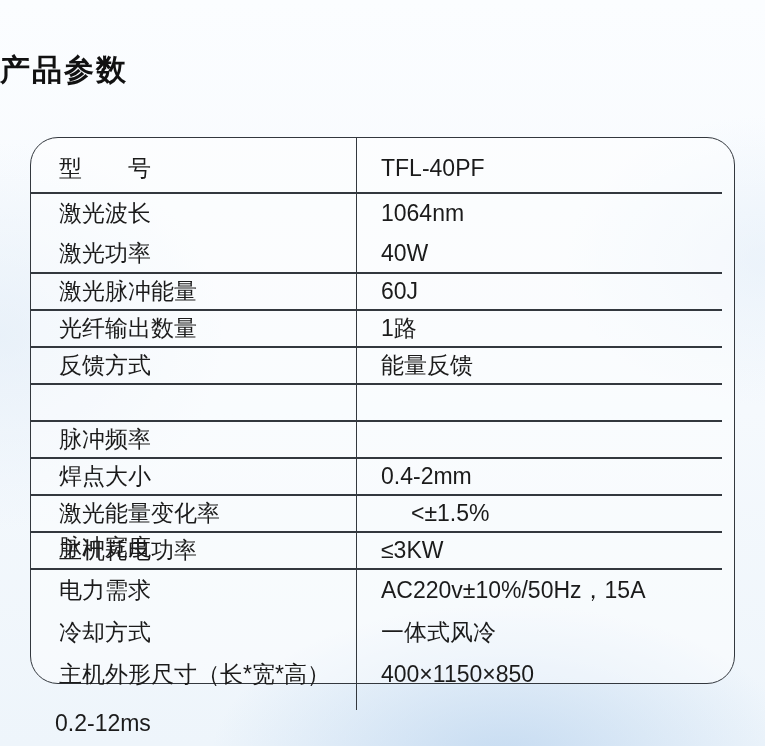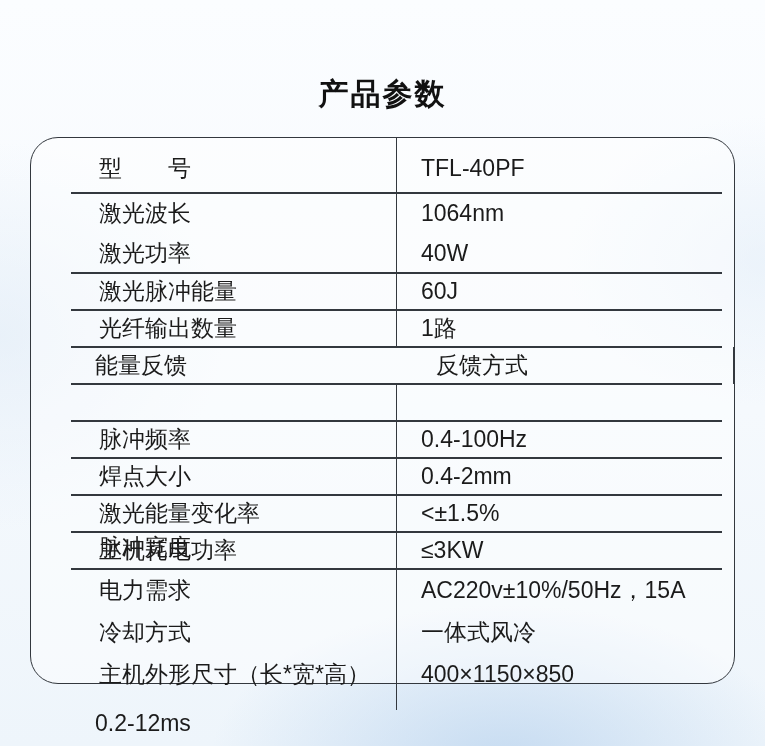--- a/index.html
+++ b/index.html
@@ -13,31 +13,30 @@
     color:var(--text-color);
     background:
       radial-gradient(ellipse 55% 30% at 66% 102%, rgba(185,211,238,0.75), rgba(185,211,238,0) 70%),
       radial-gradient(ellipse 45% 40% at 0% 45%, rgba(222,234,246,0.55), rgba(222,234,246,0) 65%),
       radial-gradient(ellipse 40% 30% at 100% 35%, rgba(226,237,248,0.55), rgba(226,237,248,0) 65%),
       linear-gradient(to bottom,#fbfdff 0%,#f5f9fd 55%,#eef5fb 100%);
   }
 
   .page-title{
     position:absolute;top:50px;left:0;width:100%;
-    text-align:center;font-size:30px;font-weight:bold;
-    letter-spacing:2px;color:#111;margin-top:24px;
+    font-size:30px;font-weight:bold;
+    letter-spacing:2px;color:#111;
   }
 
   .spec-table{
     position:absolute;left:30px;top:137px;width:705px;height:547px;
     box-sizing:border-box;
     border:1.5px solid var(--border-color);
     border-radius:28px;
     background:rgba(255,255,255,0.45);
-    padding-left:40px;
   }
 
   .row-group{
     display:flex;position:relative;box-sizing:border-box;
   }
   .row-group.hline::after{
     content:"";position:absolute;left:0;right:12px;bottom:-0.75px;
     height:1.5px;background:var(--border-color);
   }
   .cell{
@@ -94,52 +93,49 @@
     </div>
     <div class="row-group hline" style="height: 37px; justify-content: space-between;">
       <div class="cell label-cell">
         <div class="line">光纤输出数量</div>
       </div>
       <div class="cell value-cell">
         <div class="line">1路</div>
       </div>
     </div>
     <div class="row-group hline" style="height: 37px;">
+      <div class="cell label-cell">
+        <div class="line">反馈方式</div>
+      </div>
       <div class="cell value-cell">
         <div class="line">能量反馈</div>
-      </div>
-      <div class="cell label-cell">
-        <div class="line">反馈方式</div>
       </div>
     </div>
     <div class="row-group hline" style="height: 37px; flex-direction: column;">
       <div class="cell label-cell">
         <div class="line">脉冲宽度</div>
       </div>
       <div class="cell value-cell">
         <div class="line">0.2-12ms</div>
       </div>
     </div>
     <div class="row-group hline" style="height: 37px;">
       <div class="cell label-cell">
         <div class="line">脉冲频率</div>
       </div>
-      <div class="cell value-cell">
-        <div class="line">0.4-100Hz</div>
-      </div>
     </div>
     <div class="row-group hline" style="height: 37px; align-items: center;">
       <div class="cell label-cell">
         <div class="line">焊点大小</div>
       </div>
       <div class="cell value-cell">
         <div class="line">0.4-2mm</div>
       </div>
     </div>
-    <div class="row-group hline" style="height: 37px;">
+    <div class="row-group hline" style="height: 37px; gap: 30px;">
       <div class="cell label-cell">
         <div class="line">激光能量变化率</div>
       </div>
       <div class="cell value-cell">
         <div class="line">&lt;±1.5%</div>
       </div>
     </div>
     <div class="row-group hline" style="height: 37px;">
       <div class="cell label-cell">
         <div class="line">主机耗电功率</div>

